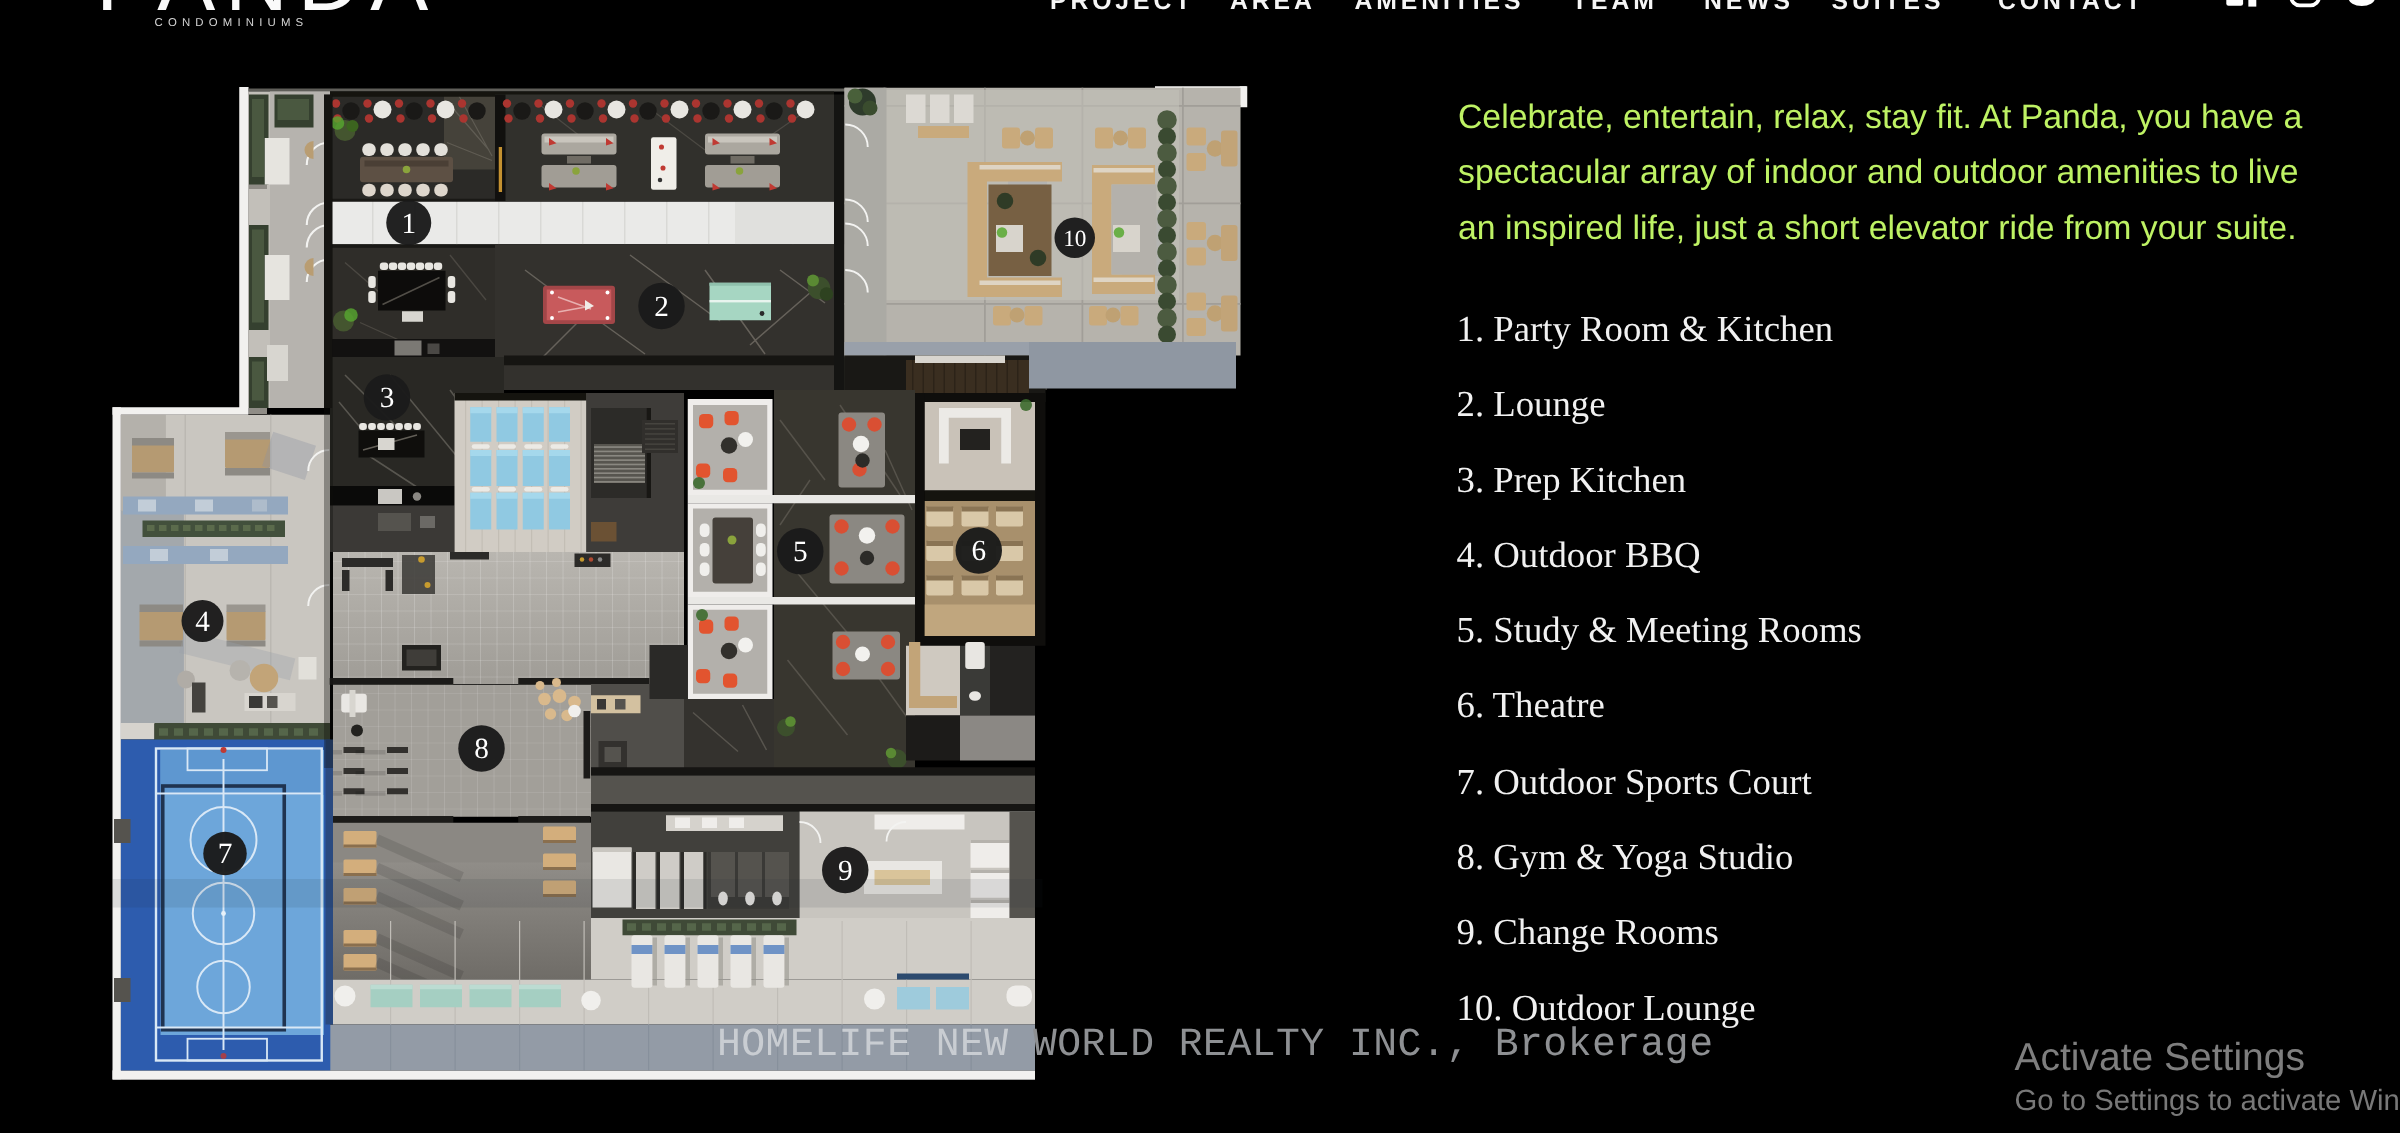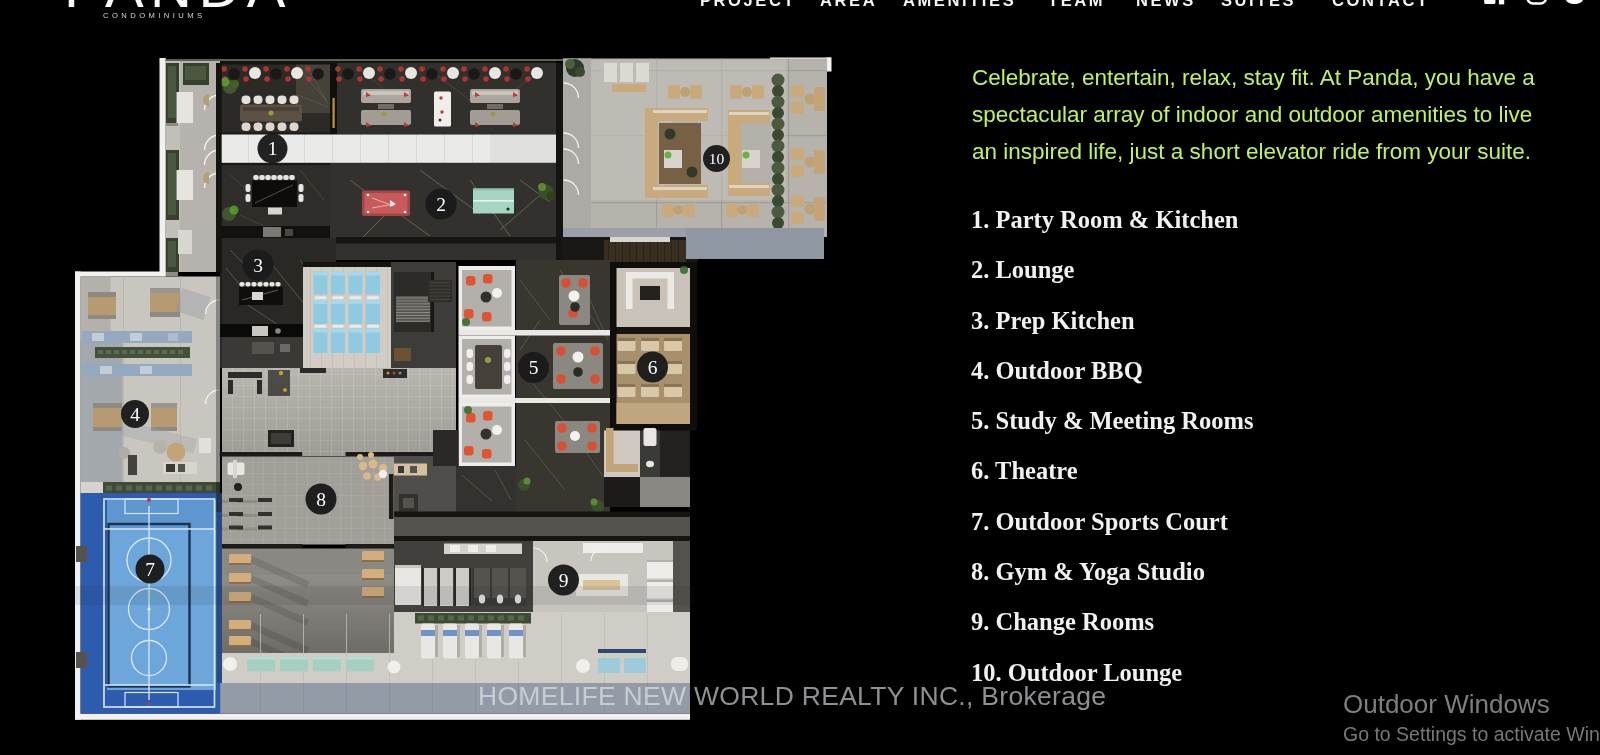--- a/index.html
+++ b/index.html
@@ -945,18 +945,18 @@
 
 <circle cx="563.5" cy="580" r="15.5" fill="#1b1b1b" opacity="0.97"></circle>
 <text x="563.5" y="586.63" font-size="19.5" fill="#ffffff" font-family="Liberation Serif, serif" text-anchor="middle">9</text>
 
 <circle cx="716.5" cy="158.5" r="13.5" fill="#1b1b1b" opacity="0.97"></circle>
 <text x="716.5" y="163.77" font-size="15.5" fill="#ffffff" font-family="Liberation Serif, serif" text-anchor="middle">10</text>
 </svg>
 
 <div class="abs" style="left:972px;top:60px;width:610px;color:#bef264;font-size:22.5px;line-height:36.9px;">Celebrate, entertain, relax, stay fit. At Panda, you have a<br>spectacular array of indoor and outdoor amenities to live<br>an inspired life, just a short elevator ride from your suite.</div>
 
-<div class="abs" style="left:971px;top:195px;color:#f1f1f1;font-size:24.5px;line-height:50.3px;font-family:'Liberation Serif',serif;font-weight:bold;">1. Party Room &amp; Kitchen<br>2. Lounge<br>3. Prep Kitchen<br>4. Outdoor BBQ<br>5. Study &amp; Meeting Rooms<br>6. Theatre<br>7. Outdoor Sports Court<br>8. Gym &amp; Yoga Studio<br>9. Change Rooms<br>10. Outdoor Lounge</div>
-
-<div class="abs" style="left:478px;top:681px;font-size:26.5px;letter-spacing:0.3px;white-space:nowrap;"><span style="color:#c9cdd2;">HOMELIFE NEW</span><span style="color:#8e9093;"> WORLD REALTY INC., Brokerage</span></div>
-
-<div class="abs" style="left:1343px;top:689px;color:#7e7e7e;font-size:26px;">Outdoor Windows</div>
+<div class="abs" style="left:971px;top:195px;color:#f1f1f1;font-size:24.5px;line-height:50.3px;font-family:'Liberation Serif',serif;">1. Party Room &amp; Kitchen<br>2. Lounge<br>3. Prep Kitchen<br>4. Outdoor BBQ<br>5. Study &amp; Meeting Rooms<br>6. Theatre<br>7. Outdoor Sports Court<br>8. Gym &amp; Yoga Studio<br>9. Change Rooms<br>10. Outdoor Lounge</div>
+
+<div class="abs" style="left:478px;top:681px;font-size:26.5px;letter-spacing:0.3px;white-space:nowrap;font-family:Liberation Mono, monospace;"><span style="color:#c9cdd2;">HOMELIFE NEW</span><span style="color:#8e9093;"> WORLD REALTY INC., Brokerage</span></div>
+
+<div class="abs" style="left:1343px;top:689px;color:#7e7e7e;font-size:26px;">Activate Settings</div>
 
 <div class="abs" style="left:1343px;top:723px;color:#787878;font-size:19.5px;white-space:nowrap;">Go to Settings to activate Wind</div>
 </body></html>

